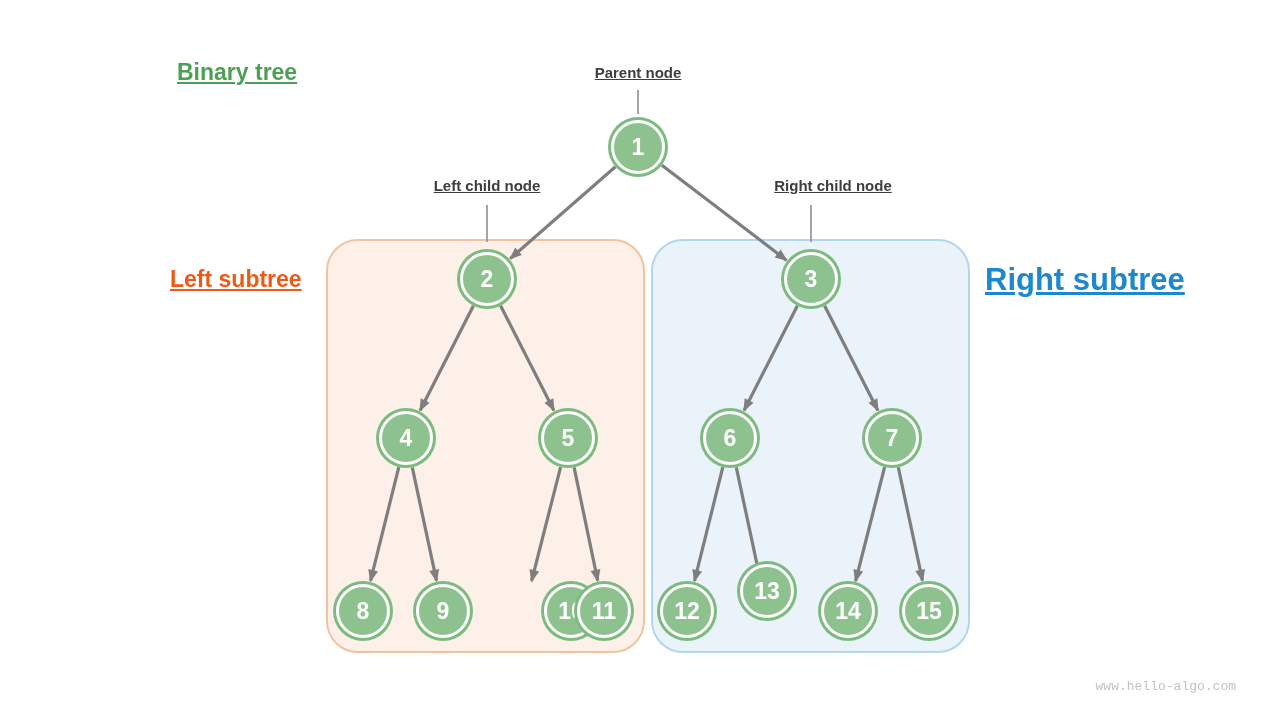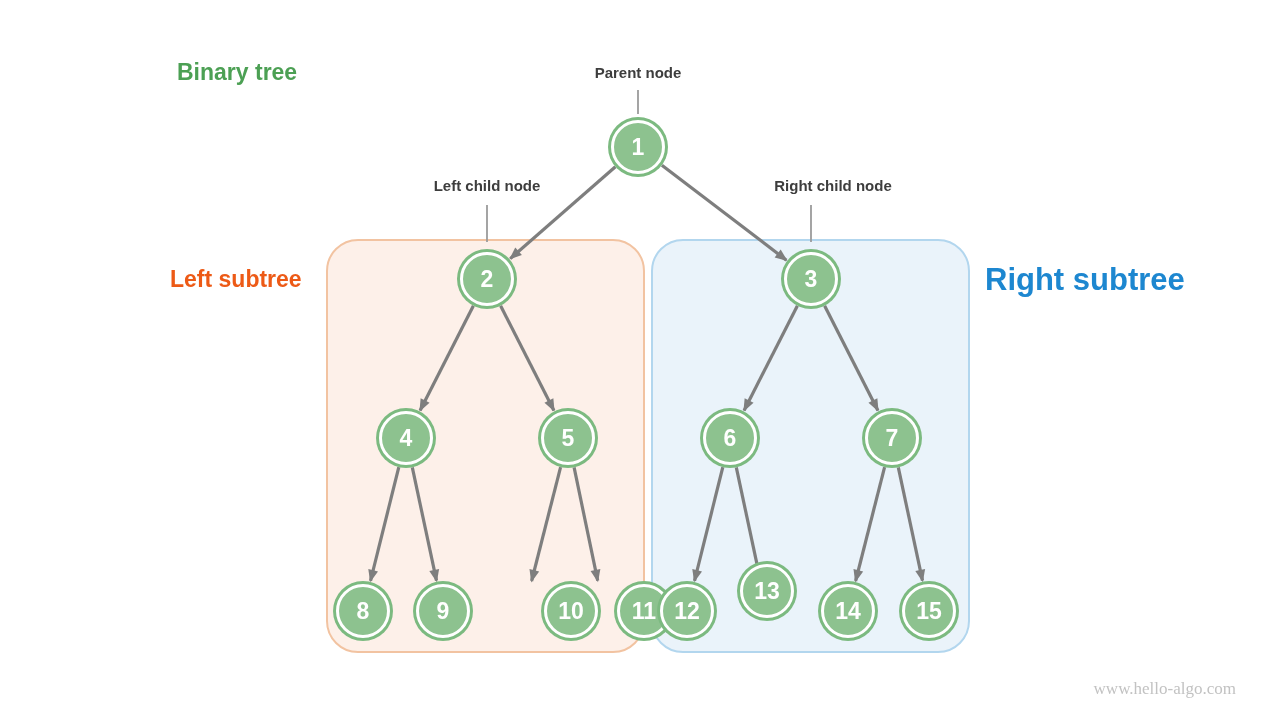--- a/index.html
+++ b/index.html
@@ -63,37 +63,38 @@
     box-sizing: content-box;
   }
 
   
   .label {
     position: absolute;
     z-index: 4;
     font-weight: 700;
     white-space: nowrap;
     line-height: 27px;
+    text-decoration: underline;
   }
   .label.dark { color: #3d3d3d; font-size: 15px; }
   .label.centered { transform: translateX(-50%); }
   .title-label   { left: 177px; top: 59px;  font-size: 23px; }
   .parent-label  { left: 638px; top: 59px; }
   .lchild-label  { left: 487px; top: 172px; }
   .rchild-label  { left: 833px; top: 172px; }
   .lsub-label    { left: 170px; top: 266px; font-size: 23px; }
   .rsub-label    { left: 985px; top: 266px; font-size: 31px; }
 
   .watermark {
     position: absolute;
     right: 44px;
     top: 679px;
     z-index: 4;
-    font-family: Liberation Serif, serif;
-    font-size: 17px;
+    font-family: Liberation Mono, monospace;
+    font-size: 13px;
     font-weight: 400;
     color: #c2c2c2;
   }
 </style>
 </head>
 <body>
 
 <div class="canvas">
 
   <div class="subtree-box left"></div>
@@ -130,21 +131,21 @@
       <div class="tree-node" style="left: 611px; top: 120px;">1</div>
       <div class="tree-node" style="left: 460px; top: 252px;">2</div>
       <div class="tree-node" style="left: 784px; top: 252px;">3</div>
       <div class="tree-node" style="left: 379px; top: 411px;">4</div>
       <div class="tree-node" style="left: 541px; top: 411px;">5</div>
       <div class="tree-node" style="left: 703px; top: 411px;">6</div>
       <div class="tree-node" style="left: 865px; top: 411px;">7</div>
       <div class="tree-node" style="left: 336px; top: 584px;">8</div>
       <div class="tree-node" style="left: 416px; top: 584px;">9</div>
       <div class="tree-node" style="left: 497px; top: 584px; margin-left: 47px;">10</div>
-      <div class="tree-node" style="left: 577px; top: 584px; margin-left: 40px;">11</div>
+      <div class="tree-node" style="left: 577px; top: 584px;">11</div>
       <div class="tree-node" style="left: 660px; top: 584px;">12</div>
       <div class="tree-node" style="left: 740px; top: 564px;">13</div>
       <div class="tree-node" style="left: 821px; top: 584px;">14</div>
       <div class="tree-node" style="left: 902px; top: 584px;">15</div>
     </div>
 
   <div class="label title-label" style="color: rgb(76, 160, 84);">Binary tree</div>
 
   <div class="label dark centered parent-label">Parent node</div>
 

